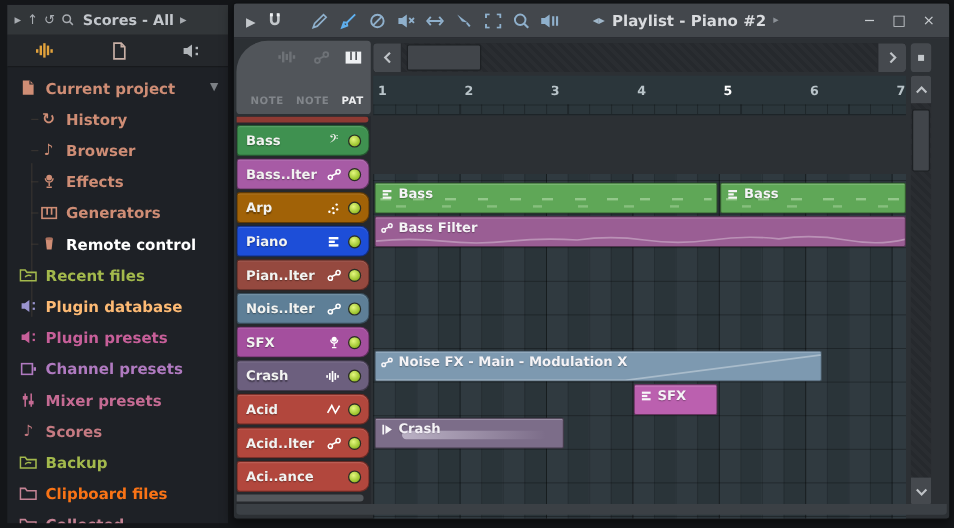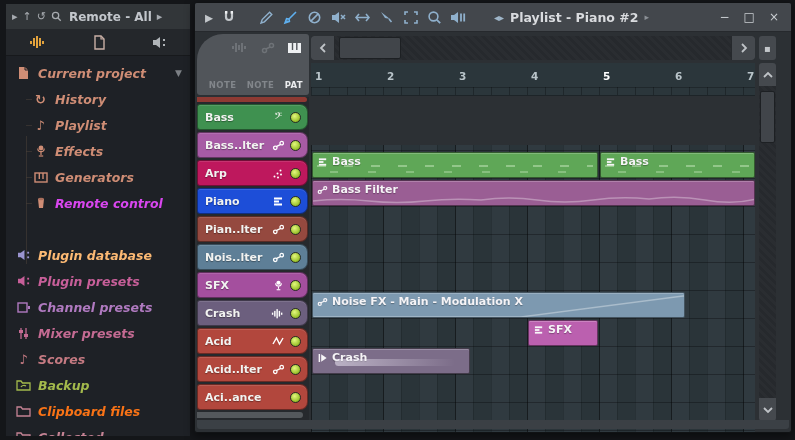--- a/index.html
+++ b/index.html
@@ -5,21 +5,21 @@
   html,body{margin:0;padding:0;background:#141619;}
   *{box-sizing:border-box;font-family:"DejaVu Sans",sans-serif;}
   .screen{position:relative;width:795px;height:440px;background:#141619;overflow:hidden;}
 
   
   .browser{position:absolute;left:6px;top:4px;width:184px;height:432px;background:#1e2126;overflow:hidden;}
   .br-header{position:absolute;left:0;top:0;right:0;height:25px;background:#323639;display:flex;align-items:center;padding:0 6px;color:#b9bdc2;font-size:12px;gap:5px;}
   .br-header .glyph{font-size:11px;color:#a7abb0;}
   .br-title{font-weight:bold;color:#c3c7cc;font-size:12px;margin-left:2px;}
   .br-tabs{position:absolute;left:0;top:25px;right:0;height:27px;background:#24272b;display:flex;align-items:center;justify-content:space-around;border-bottom:1px solid #17191c;}
-  .br-tree{position:absolute;left:0;top:52px;right:0;bottom:0;font-style:italic;}
+  .br-tree{position:absolute;left:0;top:52px;right:0;bottom:0;}
   .titem{position:absolute;left:0;width:100%;height:26px;display:flex;align-items:center;gap:7px;font-size:12.5px;font-weight:bold;padding-left:10px;cursor:default;}
   .titem.lvl1{padding-left:27px;}
   .titem .ic{display:inline-flex;width:15px;height:15px;align-items:center;justify-content:center;flex:0 0 15px;font-size:13px;line-height:1;}
   .guide{position:absolute;left:20px;top:80px;height:128px;width:1px;background:#4a4238;opacity:.55;}
   .titem.lvl1::before{content:"";position:absolute;left:20px;width:6px;height:1px;background:#4a4238;opacity:.55;}
   .dd-arrow{position:absolute;right:8px;color:#7c8085;font-size:9px;}
 
   
   .plwin{position:absolute;left:194px;top:2px;width:598px;height:431px;background:#2c3034;border:1px solid #101214;border-radius:3px;box-shadow:0 3px 10px rgba(0,0,0,.5);overflow:hidden;}
   .titlebar{position:absolute;left:0;top:0;right:0;height:29px;background:#43474c;display:flex;align-items:center;border-bottom:1px solid #26292d;}
@@ -105,21 +105,21 @@
     <div class="br-header">
       <span class="glyph">▸</span>
       <span class="glyph">↑</span>
       <span class="glyph">↺</span>
       <span>
         <svg width="11" height="11" viewBox="0 0 12 12">
             <circle cx="5" cy="5" r="3.4" fill="none" stroke="#a7abb0" stroke-width="1.4"></circle>
             <line x1="7.6" y1="7.6" x2="10.6" y2="10.6" stroke="#a7abb0" stroke-width="1.4"></line>
           </svg>
       </span>
-      <span class="br-title">Remote - All</span>
+      <span class="br-title">Scores - All</span>
       <span class="glyph">▸</span>
     </div>
     <div class="br-tabs">
       <span>
         <svg width="18" height="14" viewBox="0 0 18 14">
             <g fill="#e2a23c">
               <rect x="1" y="6" width="2" height="3"></rect>
               <rect x="4" y="3" width="2" height="8"></rect>
               <rect x="7" y="1" width="2" height="12"></rect>
               <rect x="10" y="3" width="2" height="8"></rect>
@@ -153,21 +153,21 @@
           </span>
         <span>Current project</span>
         <span class="dd-arrow">▼</span>
       </div>
       <div class="titem lvl1" style="top:30px;color:#cf8d75">
         <span class="ic">↻</span>
         <span>History</span>
       </div>
       <div class="titem lvl1" style="top:56px;color:#cf8d75">
         <span class="ic">♪</span>
-        <span>Playlist</span>
+        <span>Browser</span>
       </div>
       <div class="titem lvl1" style="top:82px;color:#cf8d75">
         <span class="ic">
             <svg width="12" height="14" viewBox="0 0 12 14">
               <circle cx="6" cy="4" r="2.4" fill="#cf8d75"></circle>
               <path d="M2.8 4.5a3.2 3.2 0 0 0 6.4 0" fill="none" stroke="#cf8d75" stroke-width="1.2"></path>
               <line x1="6" y1="8" x2="6" y2="11" stroke="#cf8d75" stroke-width="1.2"></line>
               <line x1="3.8" y1="12" x2="8.2" y2="12" stroke="#cf8d75" stroke-width="1.2"></line>
             </svg>
           </span>
@@ -176,28 +176,37 @@
       <div class="titem lvl1" style="top:108px;color:#cf8d75">
         <span class="ic">
             <svg width="14" height="11" viewBox="0 0 14 11">
               <rect x="1" y="1" width="12" height="9" fill="none" stroke="#cf8d75" stroke-width="1.4"></rect>
               <line x1="5.3" y1="1" x2="5.3" y2="7" stroke="#cf8d75" stroke-width="1.4"></line>
               <line x1="9" y1="1" x2="9" y2="7" stroke="#cf8d75" stroke-width="1.4"></line>
             </svg>
           </span>
         <span>Generators</span>
       </div>
-      <div class="titem lvl1" style="top:134px;color:#d946ef">
+      <div class="titem lvl1" style="top:134px;color:#ffffff">
         <span class="ic">
             <svg width="12" height="13" viewBox="0 0 12 13">
               <path d="M3 2h6l-1 9H4z" fill="#cf8d75"></path>
               <ellipse cx="6" cy="2" rx="3" ry="1.2" fill="#a96f5c"></ellipse>
             </svg>
           </span>
         <span>Remote control</span>
+      </div>
+      <div class="titem" style="top:160px;color:#a3b94c">
+        <span class="ic">
+            <svg width="15" height="12" viewBox="0 0 15 12">
+              <path d="M1 2h4l1.5 2H14v7H1z" fill="none" stroke="#a3b94c" stroke-width="1.3"></path>
+              <path d="M5 8a3 2 0 0 1 5-1" fill="none" stroke="#a3b94c" stroke-width="1.2"></path>
+            </svg>
+          </span>
+        <span>Recent files</span>
       </div>
       <div class="titem" style="top:186px;color:#fdba74">
         <span class="ic">
             <svg width="14" height="12" viewBox="0 0 15 13">
               <path d="M1 4h3l4-3v11l-4-3H1z" fill="#9a94cf"></path>
               <rect x="11" y="3" width="2" height="2" fill="#9a94cf"></rect>
               <rect x="11" y="8" width="2" height="2" fill="#9a94cf"></rect>
             </svg>
           </span>
         <span>Plugin database</span>
@@ -416,21 +425,21 @@
         <span class="tname">Bass..lter</span>
         <span class="ticon">
             <svg width="13" height="11" viewBox="0 0 14 12">
               <circle cx="3.5" cy="8.5" r="1.9" fill="none" stroke="#fff" stroke-width="1.4"></circle>
               <circle cx="10.5" cy="3.5" r="1.9" fill="none" stroke="#fff" stroke-width="1.4"></circle>
               <line x1="5" y1="7" x2="9" y2="5" stroke="#fff" stroke-width="1.4"></line>
             </svg>
           </span>
         <span class="led"></span>
       </div>
-      <div class="ttab" style="top:63px;background:#be185d">
+      <div class="ttab" style="top:63px;background:#a16207">
         <span class="tname">Arp</span>
         <span class="ticon">
             <svg width="12" height="11" viewBox="0 0 12 11">
               <g fill="#fff">
                 <circle cx="2.5" cy="8.5" r="1"></circle>
                 <circle cx="5.5" cy="5.5" r="1"></circle>
                 <circle cx="8.5" cy="2.5" r="1"></circle>
                 <circle cx="6" cy="9.5" r="1"></circle>
                 <circle cx="9" cy="6.5" r="1"></circle>
               </g>

